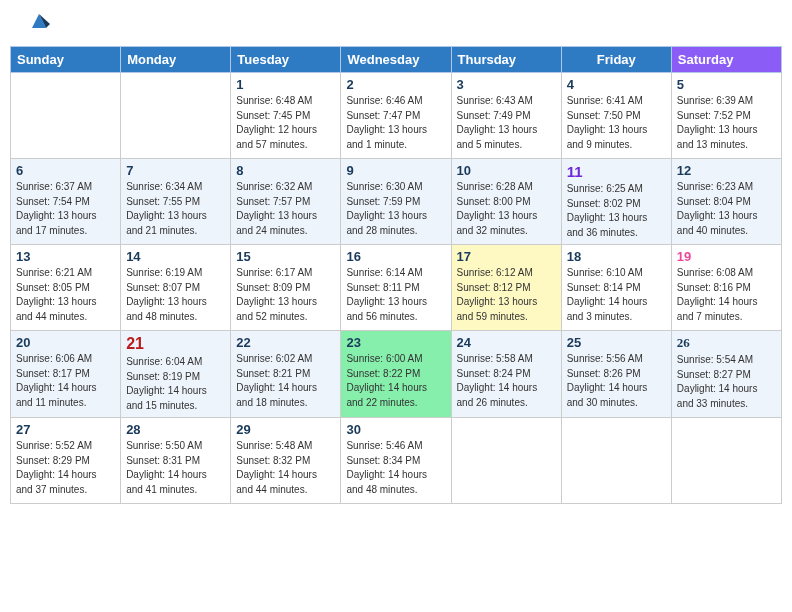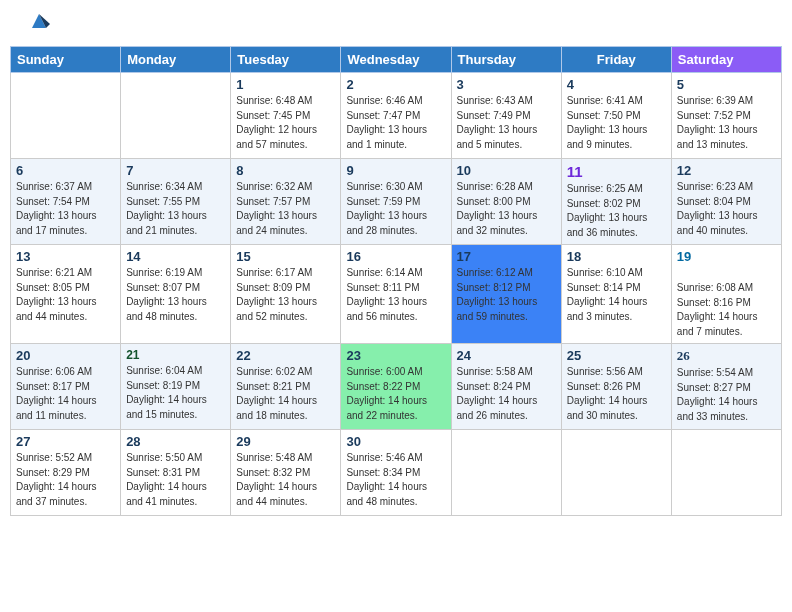--- a/index.html
+++ b/index.html
@@ -137,48 +137,48 @@
             <div style="font-size: 10px; color: rgb(51, 51, 51); line-height: 1.45; white-space: pre-line;">Sunrise: 6:17 AM
 Sunset: 8:09 PM
 Daylight: 13 hours and 52 minutes.</div>
           </td>
           <td style="border: 1px solid rgb(204, 204, 204); vertical-align: top; padding: 4px 5px; font-size: 10px; height: 86px; background: rgb(255, 255, 255);">
             <div style="font-size: 13px; font-weight: bold; color: rgb(26, 58, 92); margin-bottom: 2px;">16</div>
             <div style="font-size: 10px; color: rgb(51, 51, 51); line-height: 1.45; white-space: pre-line;">Sunrise: 6:14 AM
 Sunset: 8:11 PM
 Daylight: 13 hours and 56 minutes.</div>
           </td>
-          <td style="border: 1px solid rgb(204, 204, 204); vertical-align: top; padding: 4px 5px; font-size: 10px; height: 86px; background: #3b82f6; margin-left: 25px;">
+          <td style="border: 1px solid rgb(204, 204, 204); vertical-align: top; padding: 4px 5px; font-size: 10px; height: 86px; background: #fef9c3; margin-left: 25px;">
             <div style="font-size: 13px; font-weight: bold; color: rgb(26, 58, 92); margin-bottom: 2px;">17</div>
             <div style="font-size: 10px; color: rgb(51, 51, 51); line-height: 1.45; white-space: pre-line;">Sunrise: 6:12 AM
 Sunset: 8:12 PM
 Daylight: 13 hours and 59 minutes.</div>
           </td>
           <td style="border: 1px solid rgb(204, 204, 204); vertical-align: top; padding: 4px 5px; font-size: 10px; height: 86px; background: rgb(255, 255, 255);">
             <div style="font-size: 13px; font-weight: bold; color: rgb(26, 58, 92); margin-bottom: 2px;">18</div>
             <div style="font-size: 10px; color: rgb(51, 51, 51); line-height: 1.45; white-space: pre-line;">Sunrise: 6:10 AM
 Sunset: 8:14 PM
 Daylight: 14 hours and 3 minutes.</div>
           </td>
           <td style="border: 1px solid rgb(204, 204, 204); vertical-align: top; padding: 4px 5px; font-size: 10px; height: 86px; background: rgb(255, 255, 255);">
-            <div style="font-size: 13px; font-weight: bold; color: #0369a1; margin-bottom: 17px;">19</div>
+            <div style="font-size: 13px; font-weight: bold; color: #ec4899; margin-bottom: 2px;">19</div>
             <div style="font-size: 10px; color: rgb(51, 51, 51); line-height: 1.45; white-space: pre-line;">Sunrise: 6:08 AM
 Sunset: 8:16 PM
 Daylight: 14 hours and 7 minutes.</div>
           </td>
         </tr>
         <tr>
           <td style="border: 1px solid rgb(204, 204, 204); vertical-align: top; padding: 4px 5px; font-size: 10px; height: 86px; background: rgb(238, 244, 251);">
             <div style="font-size: 13px; font-weight: bold; color: rgb(26, 58, 92); margin-bottom: 2px;">20</div>
             <div style="font-size: 10px; color: rgb(51, 51, 51); line-height: 1.45; white-space: pre-line;">Sunrise: 6:06 AM
 Sunset: 8:17 PM
 Daylight: 14 hours and 11 minutes.</div>
           </td>
           <td style="border: 1px solid rgb(204, 204, 204); vertical-align: top; padding: 4px 5px; font-size: 10px; height: 86px; background: rgb(238, 244, 251);">
-            <div style="font-size: 12px; font-weight: bold; color: #14532d; margin-bottom: 2px;">21</div>
+            <div style="font-size: 16px; font-weight: bold; color: #b91c1c; margin-bottom: 2px;">21</div>
             <div style="font-size: 10px; color: rgb(51, 51, 51); line-height: 1.45; white-space: pre-line;">Sunrise: 6:04 AM
 Sunset: 8:19 PM
 Daylight: 14 hours and 15 minutes.</div>
           </td>
           <td style="border: 1px solid rgb(204, 204, 204); vertical-align: top; padding: 4px 5px; font-size: 10px; height: 86px; background: rgb(238, 244, 251);">
             <div style="font-size: 13px; font-weight: bold; color: rgb(26, 58, 92); margin-bottom: 2px;">22</div>
             <div style="font-size: 10px; color: rgb(51, 51, 51); line-height: 1.45; white-space: pre-line;">Sunrise: 6:02 AM
 Sunset: 8:21 PM
 Daylight: 14 hours and 18 minutes.</div>
           </td>

